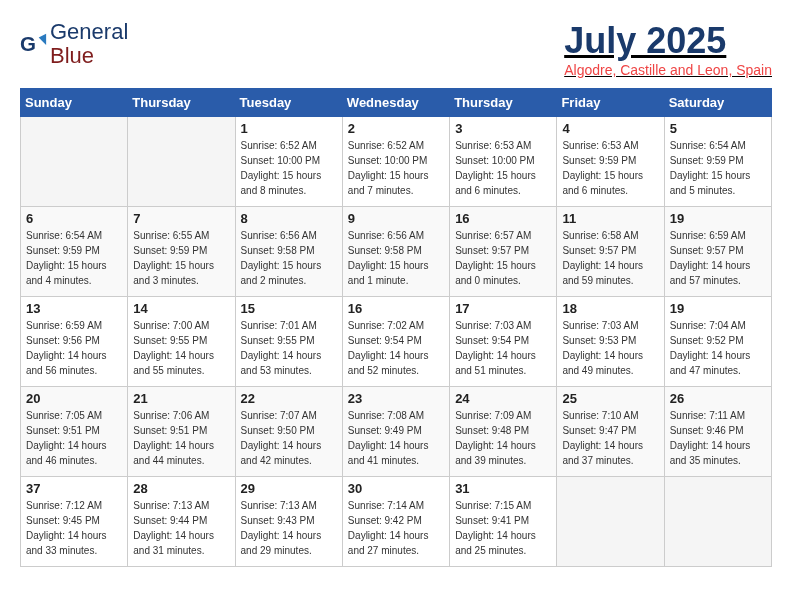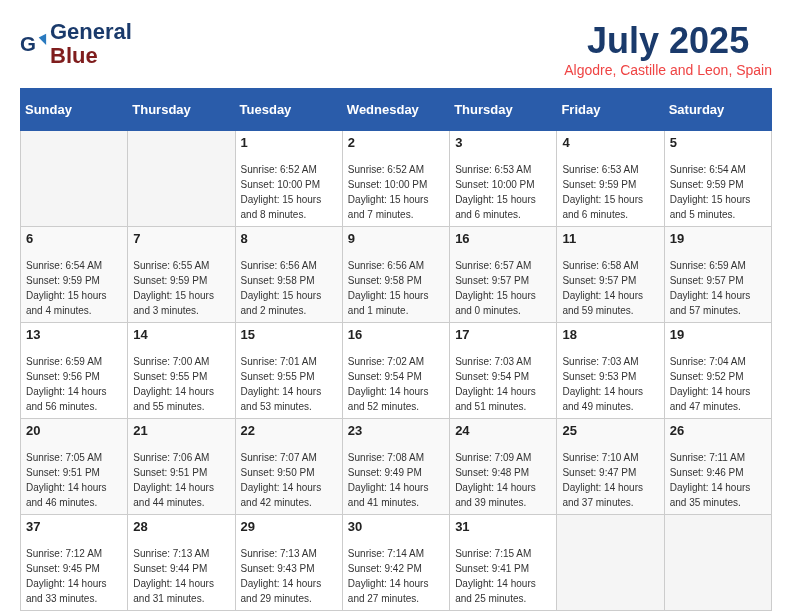--- a/index.html
+++ b/index.html
@@ -15,54 +15,55 @@
       justify-content: space-between;
       align-items: flex-start;
       margin-bottom: 10px;
     }
     .logo {
       display: flex;
       align-items: center;
     }
     .logo-text {
       font-size: 22px;
-      font-weight: bold;
+      font-weight: normal;
       color: #1a3a6b;
       line-height: 1.1;
     }
     .logo-text span {
       color: #7f1d1d;
     }
     .logo-icon {
       width: 28px;
       height: 28px;
       margin-right: 2px;
     }
     .title-block {
-      text-align: center;
+      text-align: left;
+      text-decoration: underline;
     }
     .month-title {
       font-size: 36px;
       font-weight: bold;
       color: #1a3a6b;
     }
     .location {
       font-size: 14px;
       color: #ef4444;
     }
     table {
       width: 100%;
       border-collapse: collapse;
       table-layout: fixed;
     }
     th {
       background-color: #2a5caa;
       color: #fff;
       font-size: 13px;
-      padding: 13px 4px;
+      padding: 6px 4px;
       text-align: left;
       border: 1px solid #2a5caa;
     }
     td {
       border: 1px solid #ccc;
       vertical-align: top;
       padding: 4px 5px;
       font-size: 10.5px;
       color: #222;
       height: 90px;
@@ -77,21 +78,20 @@
     .day-number {
       font-weight: bold;
       font-size: 13px;
       display: block;
       margin-bottom: 2px;
     }
     .day-info {
       font-size: 10px;
       line-height: 1.5;
       color: #333;
-      margin-top: 12px;
     }
   </style>
 </head>
 <body>
 
 <div class="header">
   <div class="logo">
     <svg class="logo-icon" viewBox="0 0 30 30" xmlns="http://www.w3.org/2000/svg">
       <text x="0" y="22" font-size="22" font-weight="bold" fill="#1a3a6b">G</text>
       <polygon points="20,8 28,4 28,16" fill="#2a7abf"></polygon>

